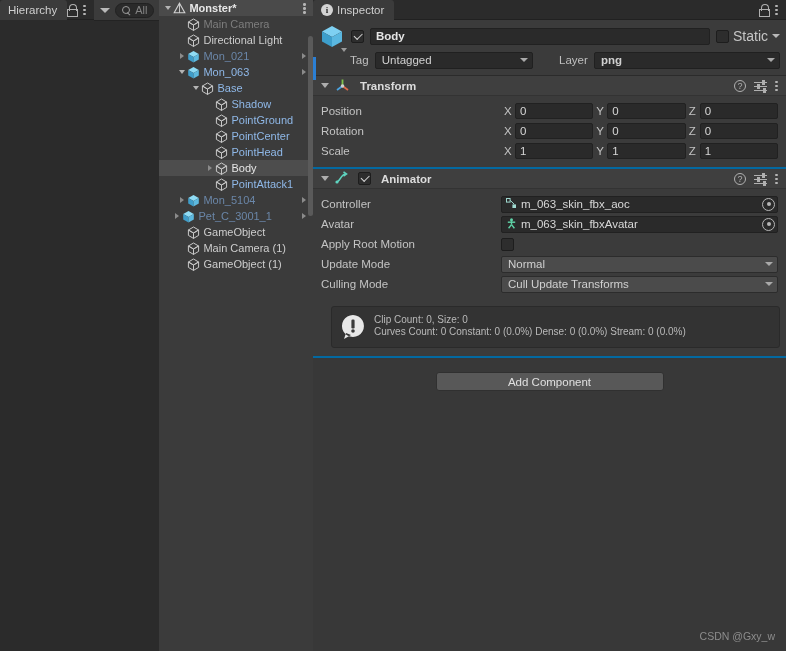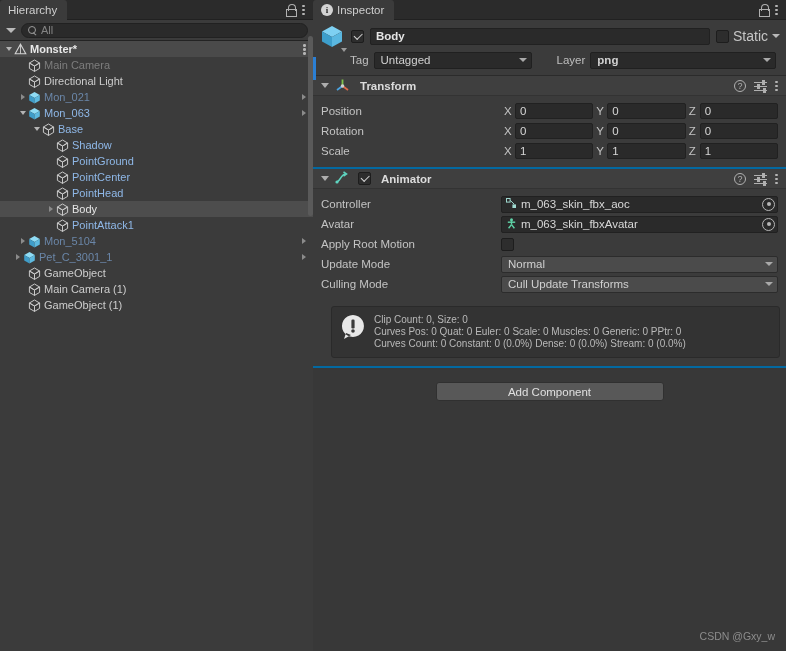--- a/index.html
+++ b/index.html
@@ -52,21 +52,21 @@
   
   .ico-info {
     width: 12px; height: 12px; border-radius: 50%;
     background: #d3d3d3; color: #2b2b2b;
     font-size: 9px; font-weight: bold; line-height: 12px;
     text-align: center; display: inline-block;
     font-family: "Liberation Serif", serif;
   }
 
   
-  .hierarchy { width: 313px; height: 651px; background:#2b2b2b; display:flex; flex-direction:column; position:relative; }
+  .hierarchy { width: 313px; height: 651px; background:#2b2b2b; display:flex; flex-direction:row; position:relative; }
   .h-searchrow {
     height: 21px; background:#3b3b3b; display:flex; align-items:center;
     padding: 0 5px 0 4px; gap:5px; border-bottom:1px solid #232323;
   }
   .caret-dn {
     width:0;height:0;border-left:5px solid transparent;border-right:5px solid transparent;
     border-top:5px solid #b9b9b9; margin-left:2px;
   }
   .searchbox {
     flex:1; height:15px; background:#2a2a2a; border:1px solid #212121; border-radius:8px;
@@ -143,21 +143,21 @@
   }
   .namefield {
     flex:1; height:17px; background:#2a2a2a; border:1px solid #212121; border-radius:2px;
     display:flex; align-items:center; padding:0 5px; color:#e4e4e4; font-weight:bold; font-size:11.5px;
   }
   .static-wrap { display:flex; align-items:center; gap:4px; flex:none; }
   .static-wrap .chk2 { width:13px;height:13px;background:#2d2d2d;border:1px solid #1d1d1d;border-radius:2px; }
   .static-wrap .lab { color:#c6c6c6; font-size:14px; }
   .static-wrap .dc { width:0;height:0;border-left:4px solid transparent;border-right:4px solid transparent;border-top:4.5px solid #b9b9b9; }
 
-  .obj-row2 { display:flex; align-items:center; gap:5px; height:18px; margin-top:4px; padding-left:31px; }
+  .obj-row2 { display:flex; align-items:center; gap:5px; height:18px; margin-top:4px; padding-left:31px;justify-content:space-between; }
   .obj-row2 .lab { color:#bfbfbf; font-size:11.5px; }
   .dropdown {
     height:17px; background:#2a2a2a; border:1px solid #202020; border-radius:2px;
     display:flex; align-items:center; justify-content:space-between; padding:0 4px 0 6px;
     color:#d0d0d0; font-size:11.5px;
   }
   .dropdown .dc { width:0;height:0;border-left:4px solid transparent;border-right:4px solid transparent;border-top:4.5px solid #a9a9a9; }
   .dropdown.light { background:#4b4b4b; border:1px solid #2c2c2c; }
 
   
@@ -658,21 +658,20 @@
         <div class="infobox">
           <span class="ico-warn">
             <svg width="26" height="26" viewBox="0 0 26 26">
               <path d="M13 1 a11 11 0 1 1 -0.1 0 Z M6 19 L4 25 L11 21 Z" fill="#e8e8e8"></path>
               <rect x="11.4" y="5.5" width="3.2" height="9" rx="1.2" fill="#3a3a3a"></rect>
               <circle cx="13" cy="17" r="1.8" fill="#3a3a3a"></circle>
             </svg>
           </span>
           <div class="infotext">
             <div>Clip Count: 0, Size: 0</div>
-            <div>Curves Pos: 0 Quat: 0 Euler: 0 Scale: 0 Muscles: 0 Generic: 0 PPtr: 0</div>
             <div>Curves Count: 0 Constant: 0 (0.0%) Dense: 0 (0.0%) Stream: 0 (0.0%)</div>
           </div>
         </div>
       </div>
 
       <div class="addcomp-wrap">
         <div class="addcomp">
           <span>Add Component</span>
         </div>
       </div>

